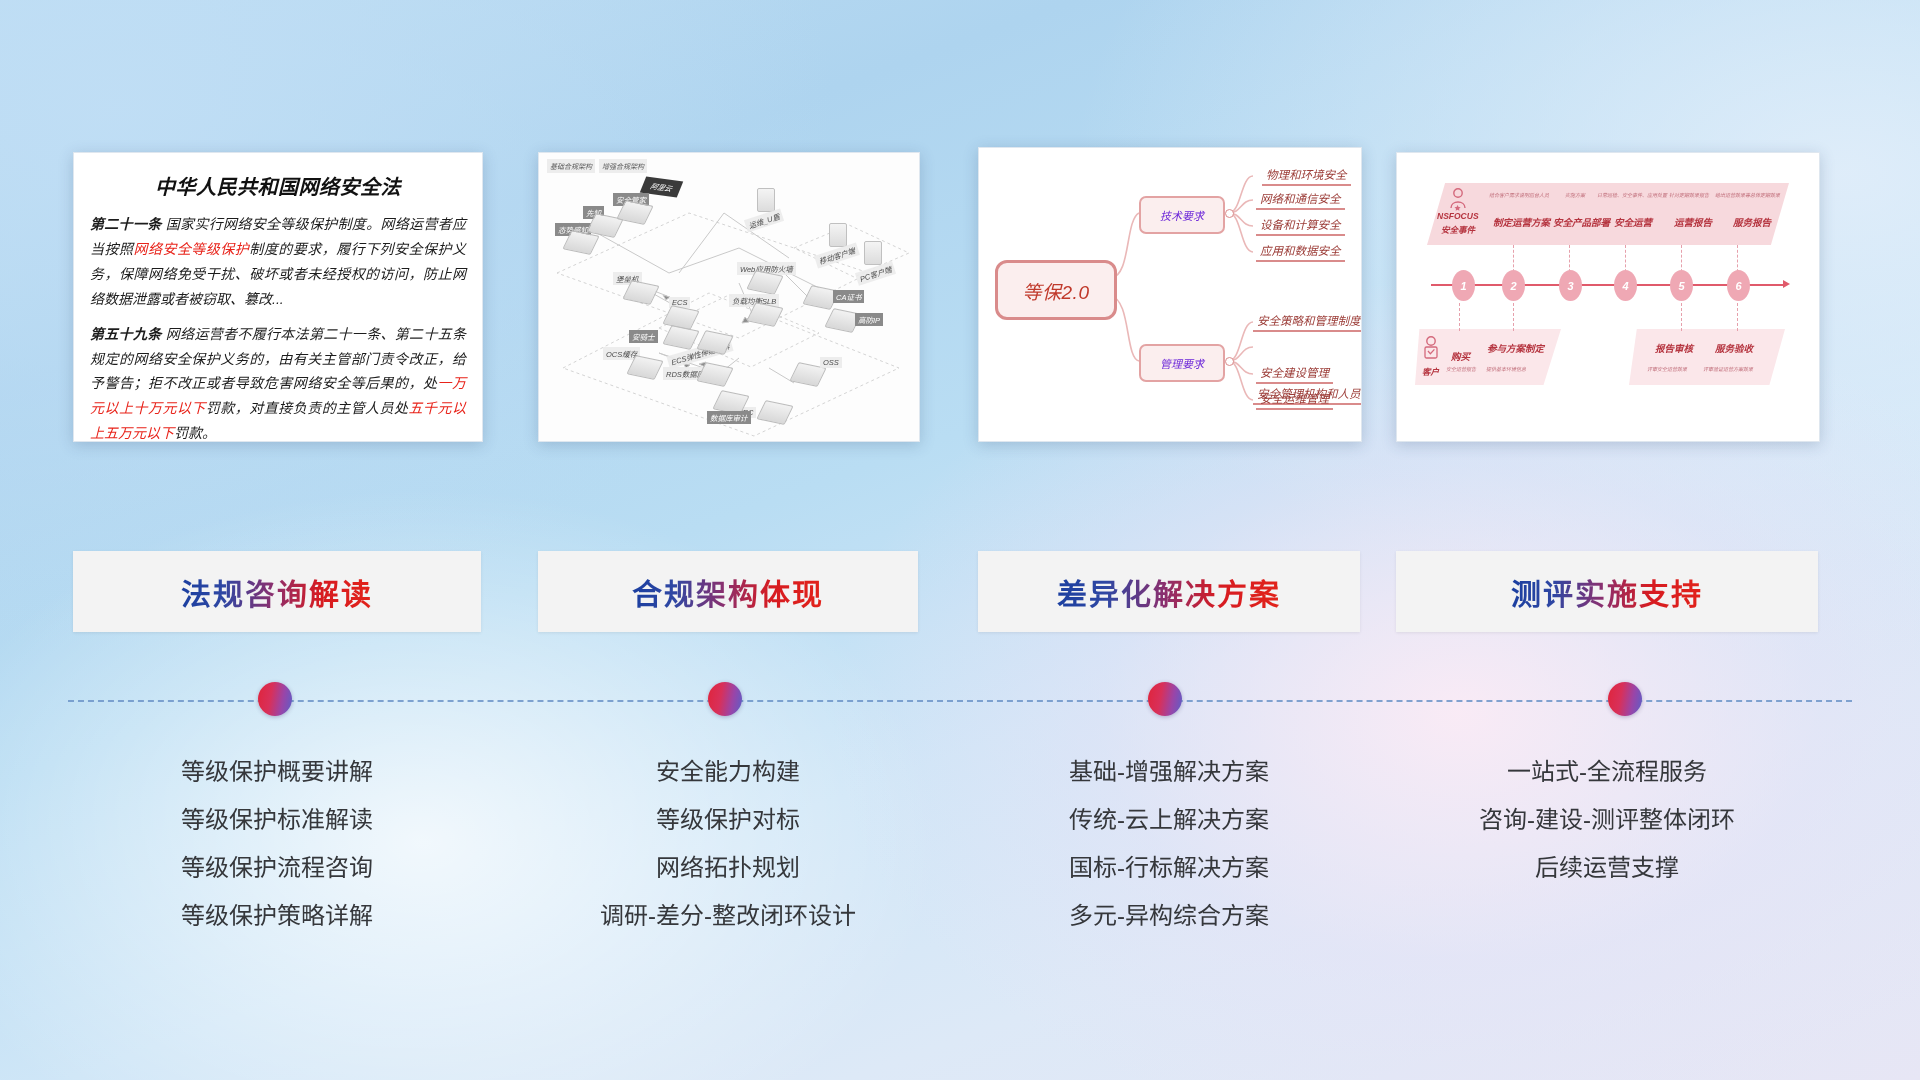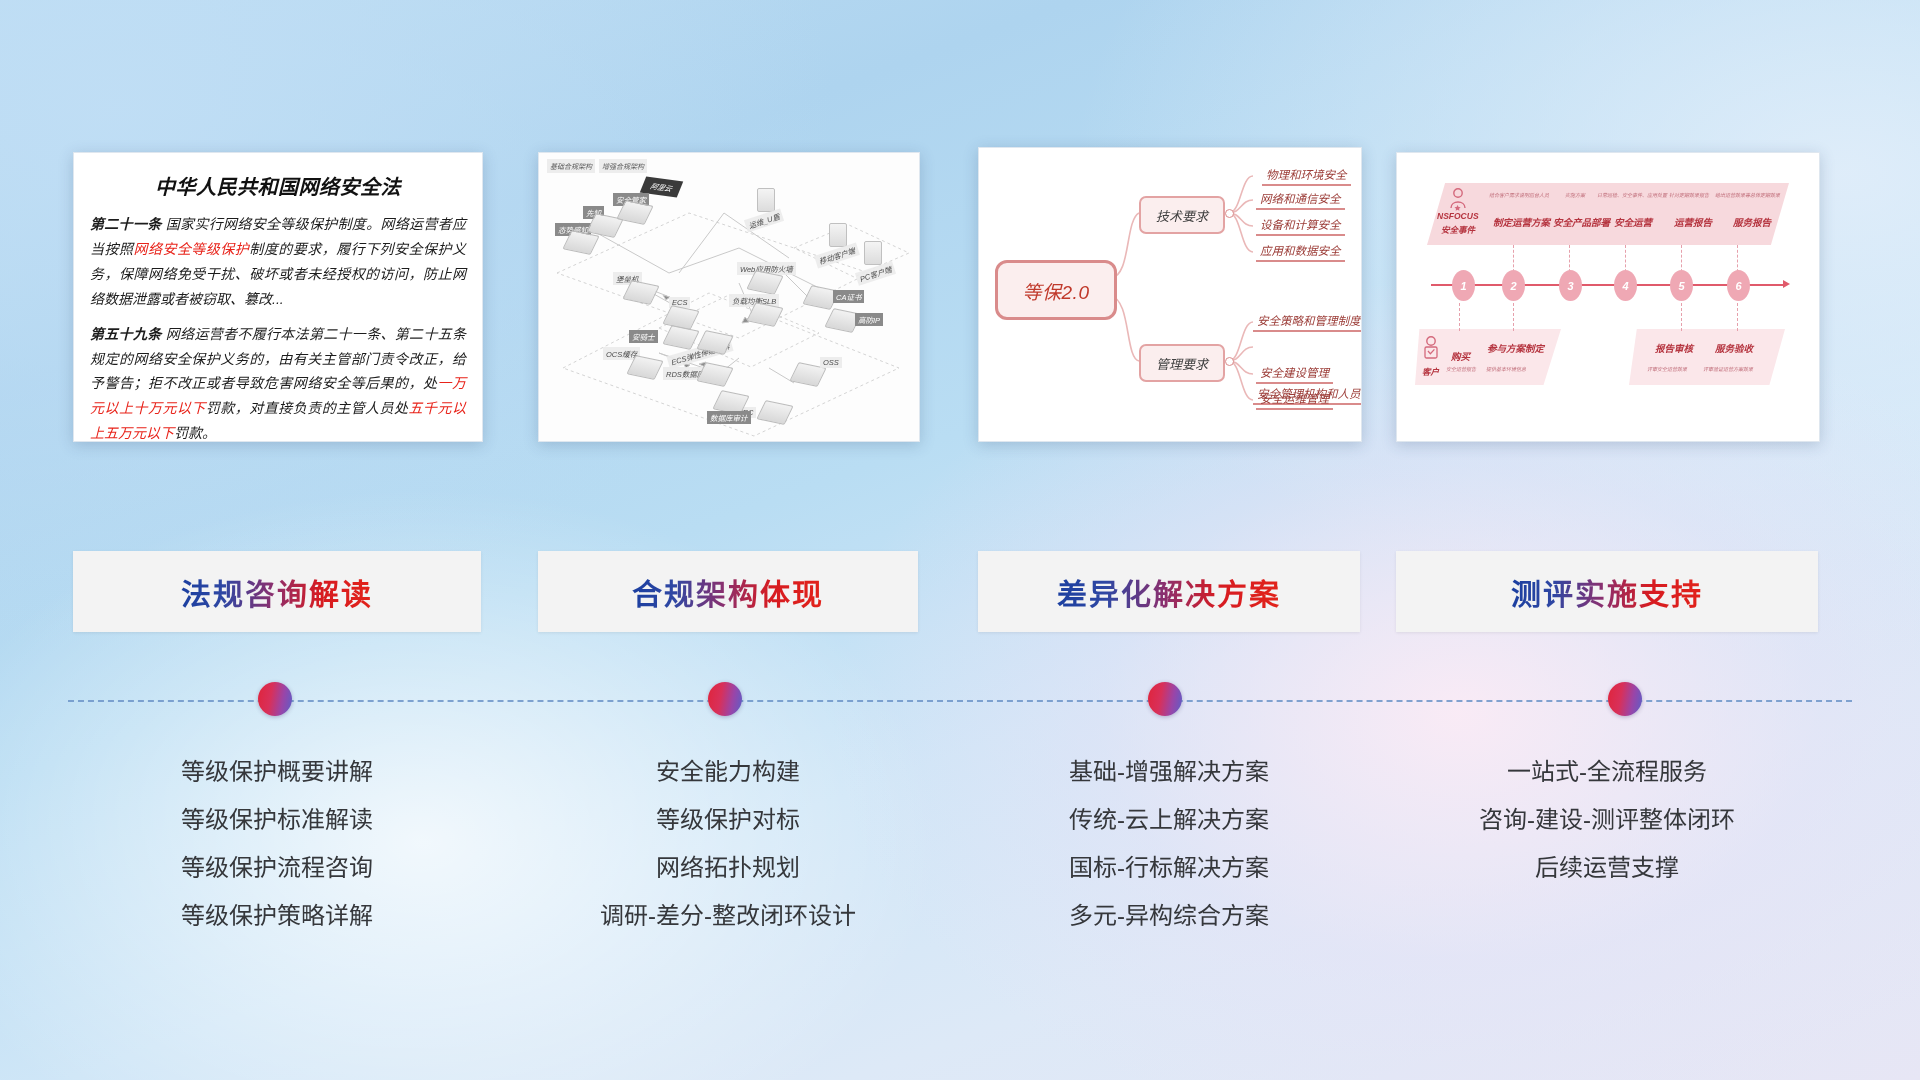--- a/index.html
+++ b/index.html
@@ -72,21 +72,21 @@
   .mind{position:relative;width:100%;height:100%;background:#fff;}
   .mm-root{
     position:absolute;left:16px;top:112px;width:116px;height:54px;
     border:3px solid #d98b8b;border-radius:12px;background:#fbeeee;
     display:flex;align-items:center;justify-content:center;
     font-size:19px;color:#c0392b;letter-spacing:.5px;
   }
   .mm-b{
     position:absolute;width:82px;height:34px;border:2px solid #e3a3a3;border-radius:7px;
     background:#fbeeee;display:flex;align-items:center;justify-content:center;
-    font-size:13px;color:#404040;
+    font-size:11px;color:#6d28d9;
   }
   .mm-b.tech{left:160px;top:48px;}
   .mm-b.mgmt{left:160px;top:196px;}
   .mm-leaf{
     position:absolute;font-size:11.5px;color:#9b3b36;white-space:nowrap;
     border-bottom:2px solid #d98b8b;padding:0 4px 2px 4px;
   }
   .mm-dot{
     position:absolute;width:7px;height:7px;border:1.5px solid #d98b8b;border-radius:50%;
     background:#fff;

